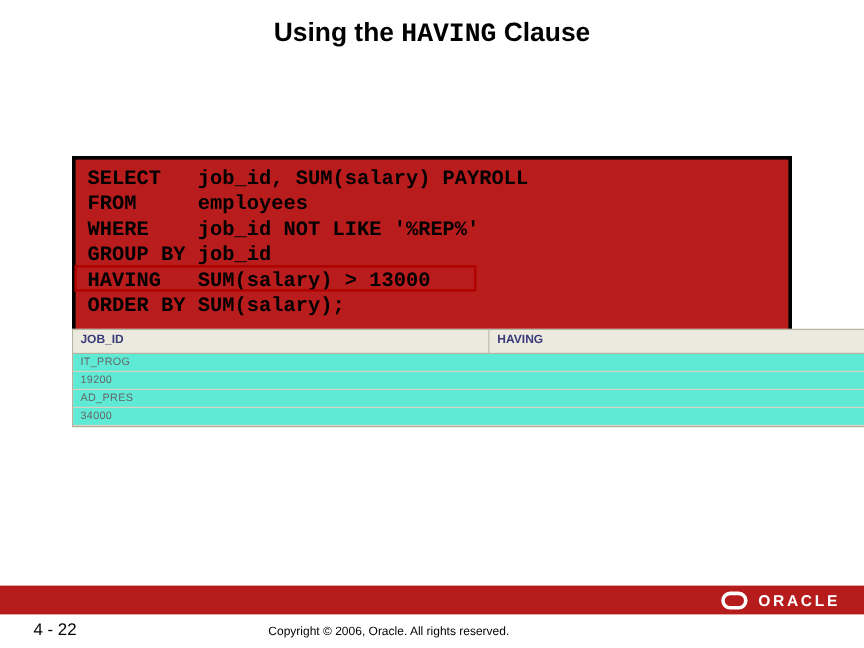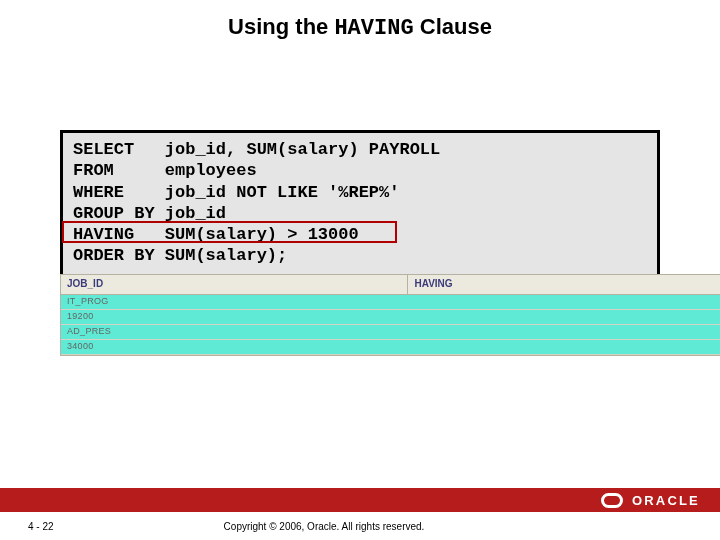--- a/index.html
+++ b/index.html
@@ -2,21 +2,21 @@
 <html><head>
 <meta charset="utf-8">
 <style>
   * { box-sizing: border-box; margin: 0; padding: 0; }
   html, body { width: 720px; height: 540px; background: #fff; font-family: Arial, Helvetica, sans-serif; }
   .slide { position: relative; width: 720px; height: 540px; }
   .title { text-align: center; font-size: 22px; font-weight: bold; color: #000; padding-top: 14px; }
   .title .mono { font-family: "Courier New", monospace; font-weight: bold; }
   .codebox {
     position: absolute; left: 60px; top: 130px; width: 600px;
-    border: 3px solid #000; background: #e5e5e5;
+    border: 3px solid #000; background: #b91c1c;
     font-family: "Courier New", monospace; font-size: 17px; font-weight: bold;
     color: #000; padding: 6px 10px 8px 10px; line-height: 1.25;
     white-space: pre;
   }
   .highlight-row {
     position: absolute; left: 62px; top: 221px; width: 335px; height: 22px;
     border: 2px solid #b00000; pointer-events: none;
   }
   .result-table {
     position: absolute; left: 60px; top: 274px; width: 680px;
@@ -49,21 +49,21 @@
   }
   .oracle-logo .mark {
     width: 22px; height: 15px; border: 3px solid #fff; border-radius: 8px;
     margin-right: 5px;
   }
   .oracle-logo .word {
     color: #fff; font-weight: bold; font-size: 13px; letter-spacing: 2.2px;
     font-family: Arial, sans-serif;
   }
   .page-num {
-    position: absolute; left: 28px; bottom: 8px; font-size: 10px; color: #000;
+    position: absolute; left: 28px; bottom: 8px; font-size: 14px; color: #000;
   }
   .copyright {
     position: absolute; left: 0; bottom: 8px; width: 648px;
     text-align: center; font-size: 10px; color: #000;
   }
 </style>
 </head>
 <body>
 
 <div class="slide">

